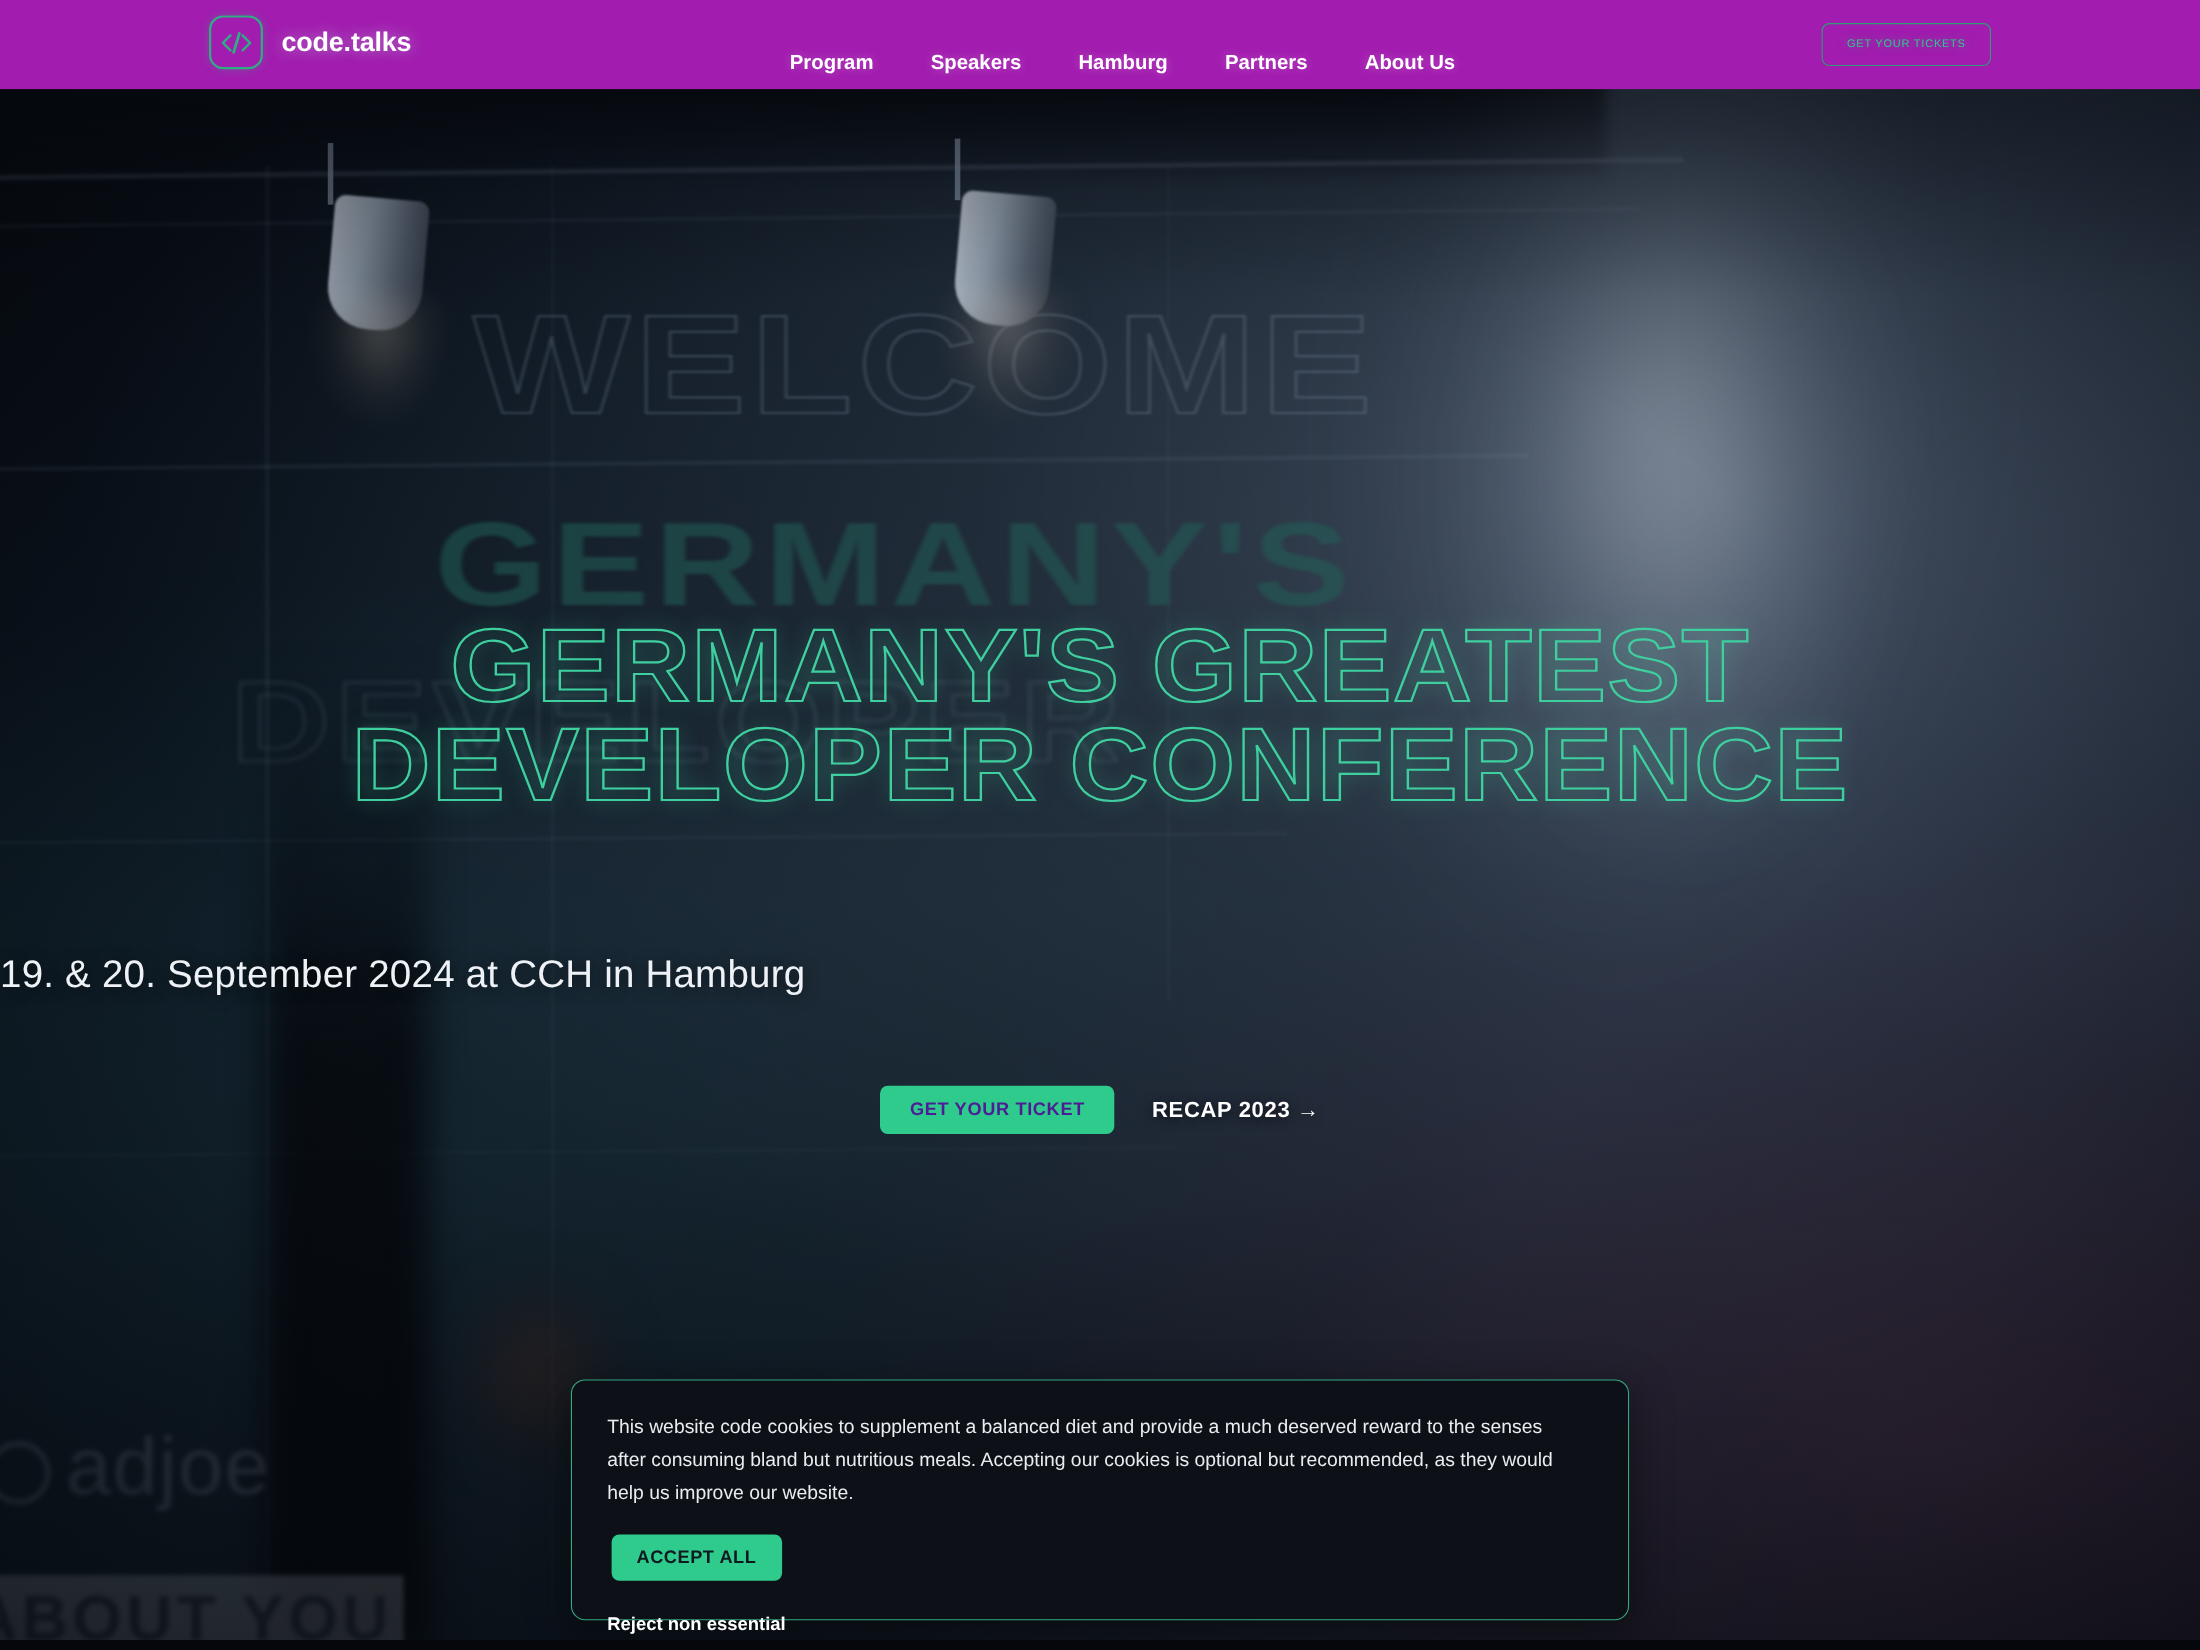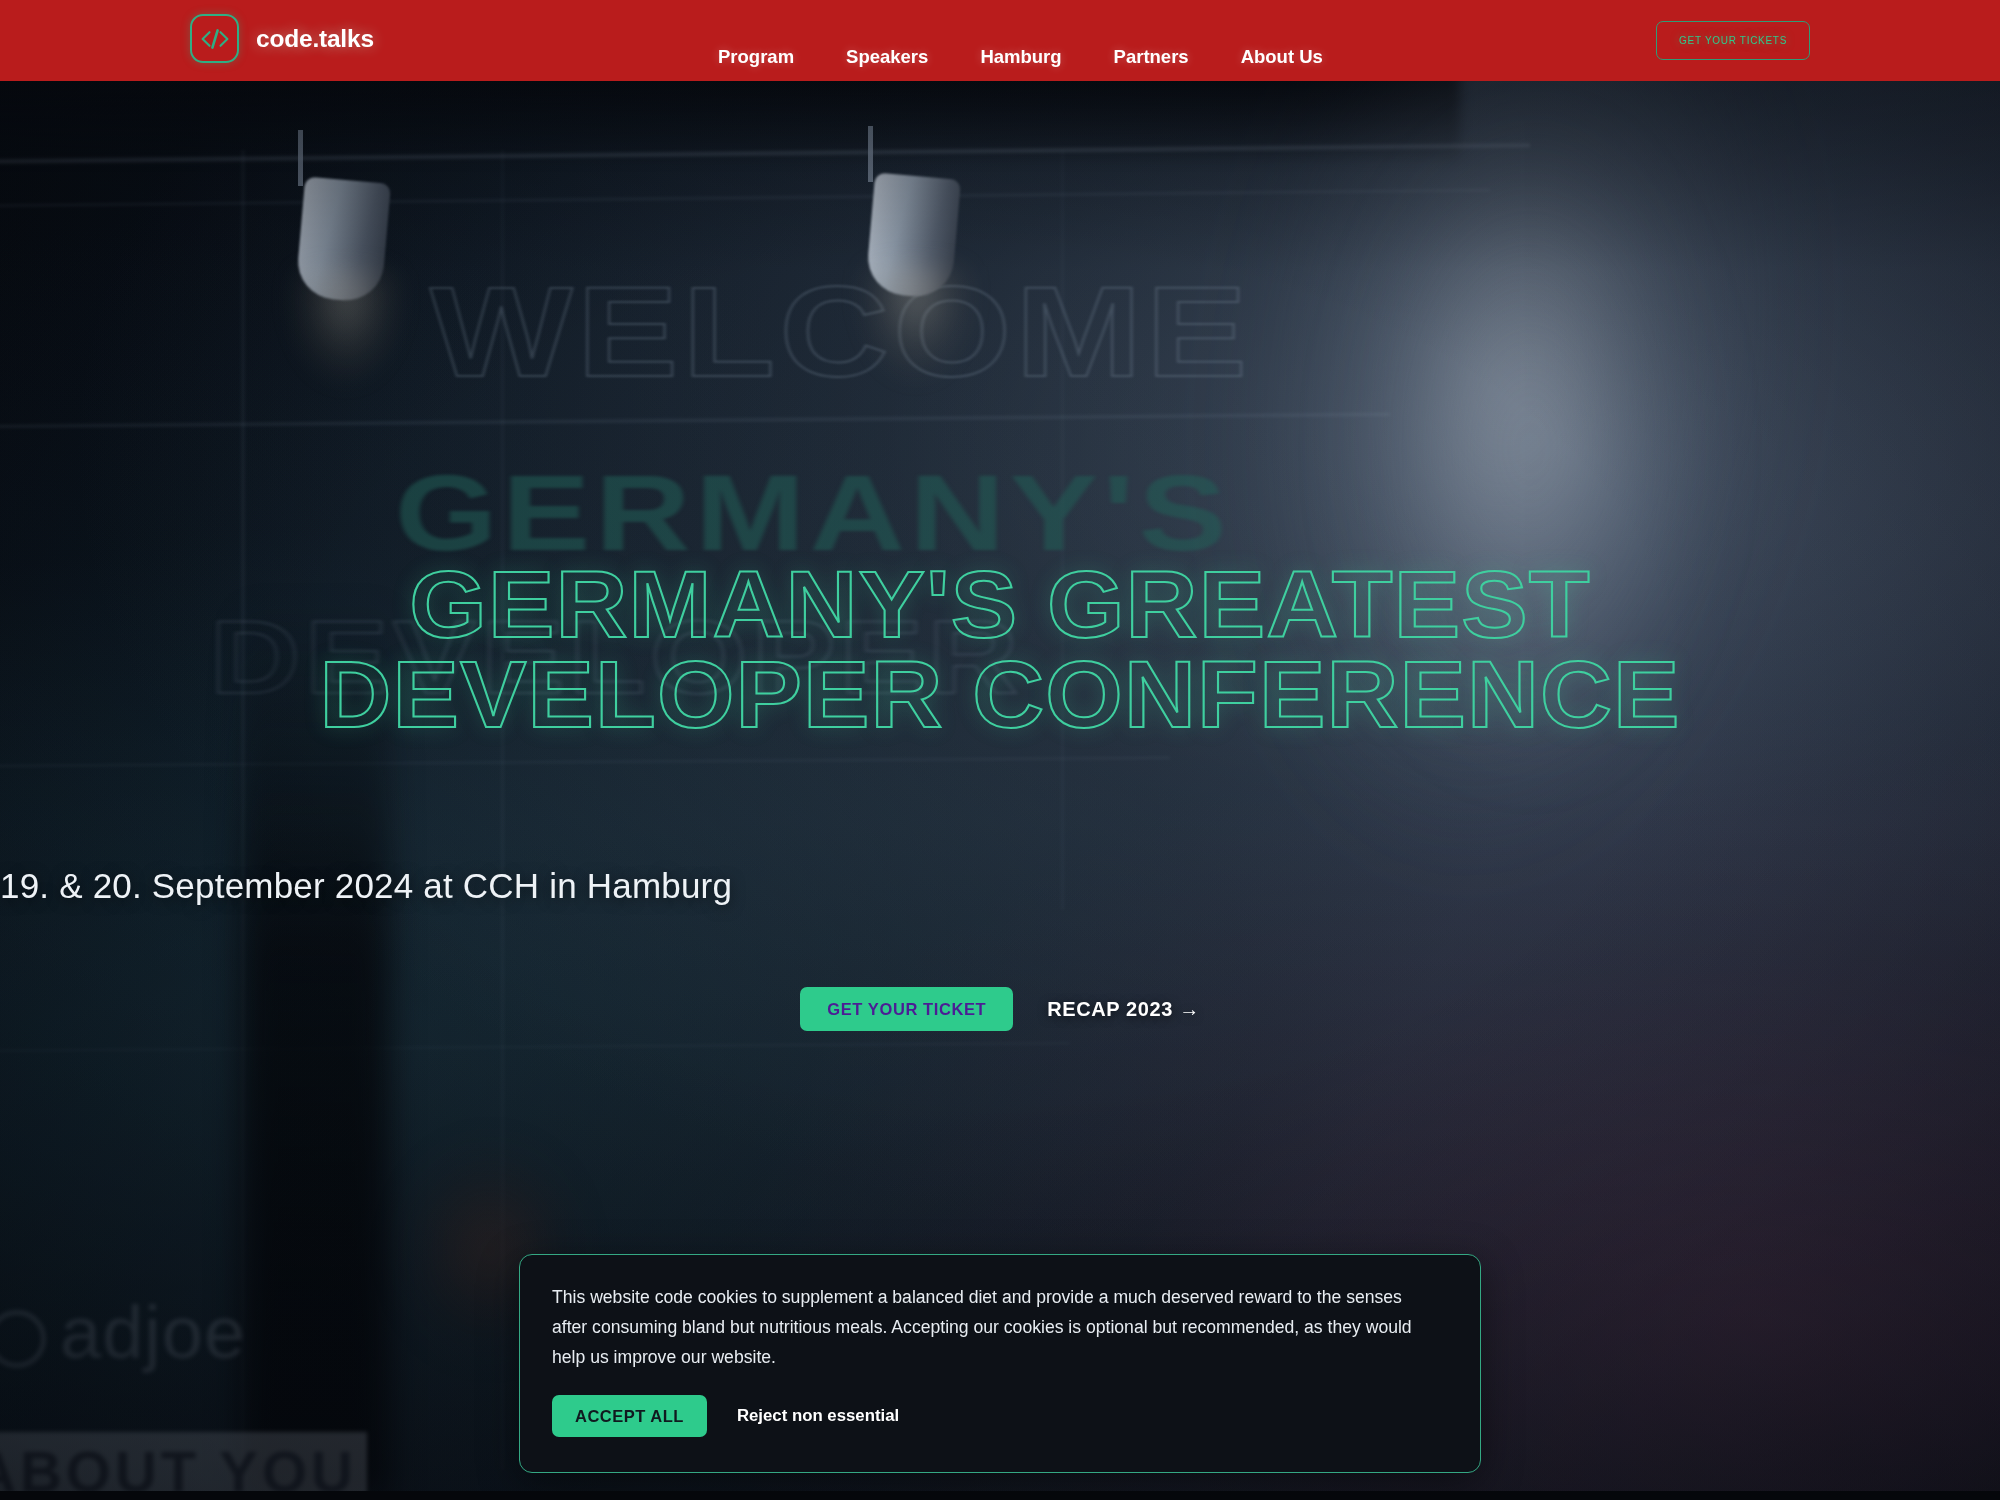--- a/index.html
+++ b/index.html
@@ -197,21 +197,21 @@
     background:
       radial-gradient(95% 80% at 50% 45%, rgba(0,0,0,0.0) 35%, rgba(4,7,12,0.45) 82%, rgba(3,5,9,0.72) 100%),
       linear-gradient(180deg, rgba(5,8,13,0.55) 0%, rgba(5,8,13,0.12) 18%, rgba(5,8,13,0.05) 55%, rgba(5,8,13,0.42) 100%);
   }
 
   
   .header {
     position: absolute;
     left: 0; top: 0;
     width: 2000px; height: 81px;
-    background: #b91c1c;
+    background: #a21caf;
     display: flex;
     align-items: center;
     z-index: 40;
   }
 
   .brand {
     position: absolute;
     left: 190px; top: 14px;
     display: flex;
     align-items: center;
@@ -365,20 +365,21 @@
     line-height: 30px;
     color: #e8edf2;
     font-weight: 400;
   }
   .cookie-actions {
     position: absolute;
     left: 32px; top: 140px;
     display: flex;
     align-items: center;
     gap: 30px;
+    flex-direction: column;
   }
   .btn-accept {
     height: 42px;
     padding: 0 23px;
     display: flex; align-items: center; justify-content: center;
     background: #2ecb8c;
     border: none;
     border-radius: 7px;
     color: #10191f;
     font-family: "Liberation Sans", sans-serif;

